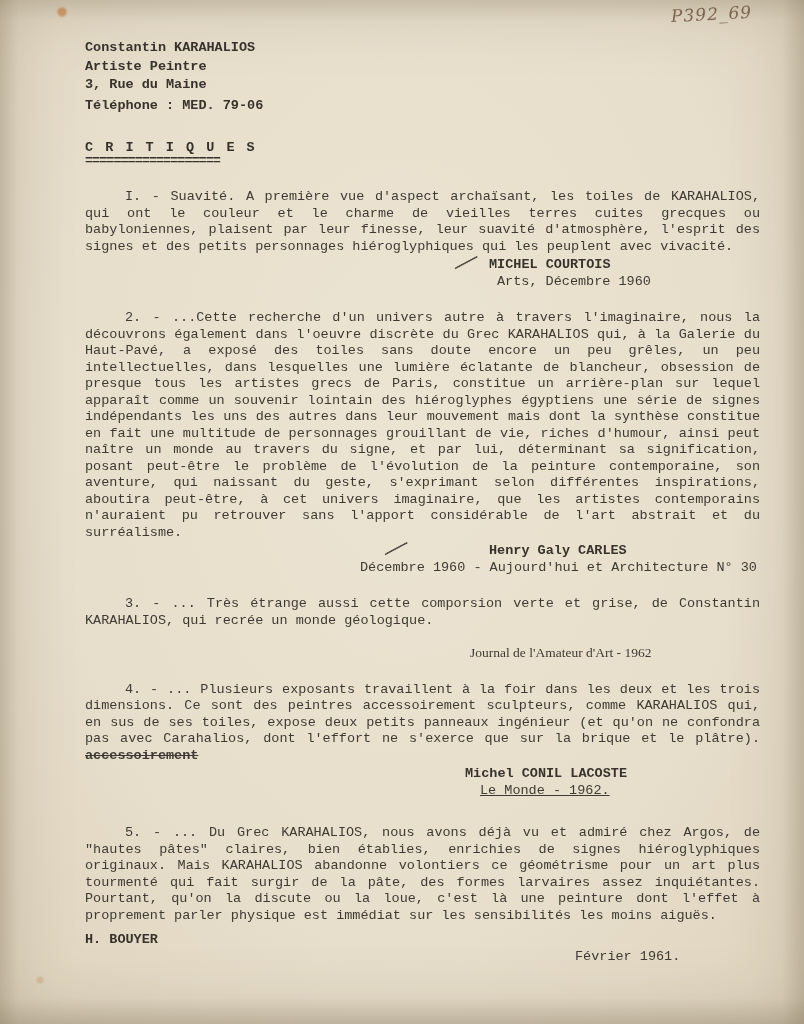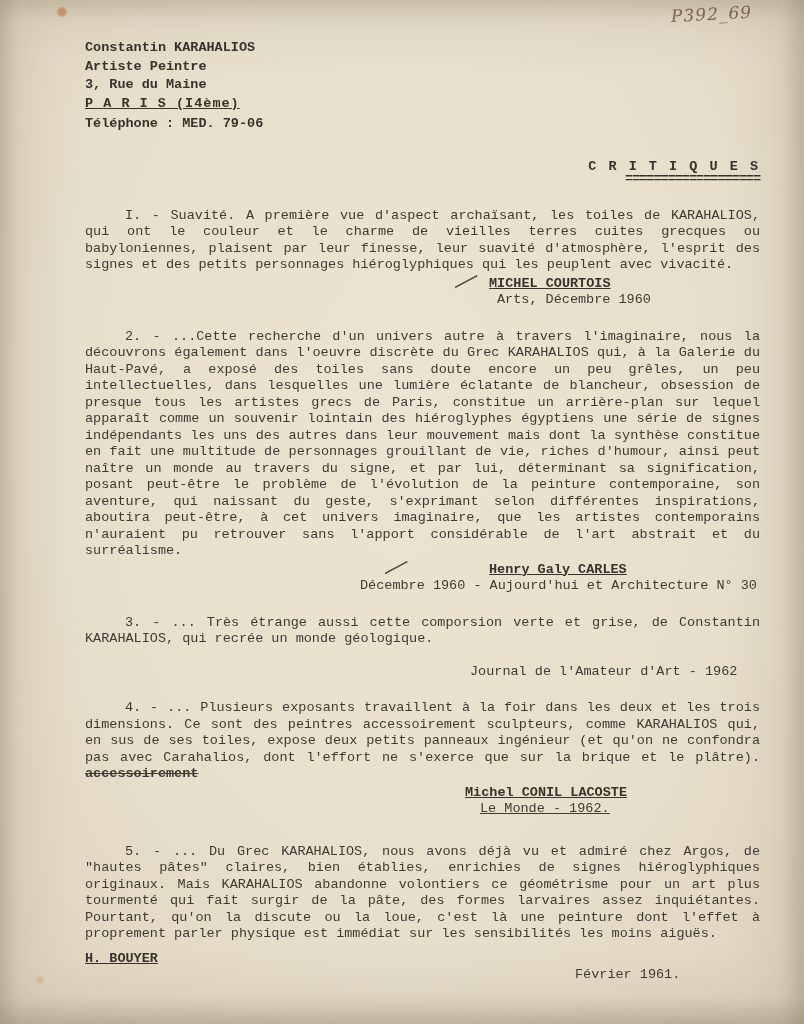--- a/index.html
+++ b/index.html
@@ -33,61 +33,60 @@
     font-style: italic;
     font-size: 17px;
     color: #7d6450;
     transform: rotate(-3deg);
     letter-spacing: 1px;
   }
   .header { font-weight: bold; color: #37332c; }
   .header div { margin-bottom: 2px; }
   .header .city { text-decoration: underline; letter-spacing: 1px; }
   .header .phone { margin-top: 4px; }
-  .doc-title-wrap { text-align: right; margin-top: 26px; }
+  .doc-title-wrap { text-align: left; margin-top: 26px; }
   .doc-title { font-weight: bold; letter-spacing: 2px; color: #35312a; }
   .doc-title-underline { letter-spacing: -1px; margin-top: -4px; color: #35312a; font-weight: bold; }
   .critique { margin-top: 20px; }
   .critique p {
     margin: 0;
     text-indent: 40px;
     text-align: justify;
   }
   .struck { text-decoration: line-through; font-weight: bold; }
-  .sig { margin-top: 2px; font-weight: bold; color: #37332c; white-space: nowrap; text-decoration: underline; }
+  .sig { margin-top: 2px; font-weight: bold; color: #37332c; white-space: nowrap; }
   .src { white-space: nowrap; }
   .pen-slash {
     display: inline-block;
     width: 26px; height: 2px;
     border-top: 2px solid #56504a;
     transform: rotate(-28deg) translateY(-3px);
     margin-right: 8px;
     border-radius: 2px;
   }
   .ml-395 { margin-left: 370px; }
   .ml-415 { margin-left: 345px; }
   .ml-275 { margin-left: 275px; }
-  .ml-385 { margin-left: 385px; }
+  .ml-385 { margin-left: 385px; font-family: Liberation Serif, serif; }
   .ml-380 { margin-left: 380px; }
   .ml-395b { margin-left: 395px; text-decoration: underline; }
   .ml-415b { }
   .ml-490 { margin-left: 490px; }
 </style>
 </head>
 <body>
 
 <div class="paper">
 
   <div class="annotation">P392_69</div>
 
   <div class="header">
     <div>Constantin KARAHALIOS</div>
     <div>Artiste Peintre</div>
     <div>3, Rue du Maine</div>
-    <div class="city">P A R I S  (I4ème)</div>
     <div class="phone">Téléphone : MED. 79-06</div>
   </div>
 
   <div class="doc-title-wrap">
     <div class="doc-title">C R I T I Q U E S</div>
     <div class="doc-title-underline">===================</div>
   </div>
 
   <div class="critique">
     <p>I. - Suavité. A première vue d'aspect archaïsant, les toiles de KARAHALIOS, qui ont le couleur et le charme de vieilles terres cuites grecques ou babyloniennes, plaisent par leur finesse, leur suavité d'atmosphère, l'esprit des signes et des petits personnages hiéroglyphiques qui les peuplent avec vivacité.</p>

